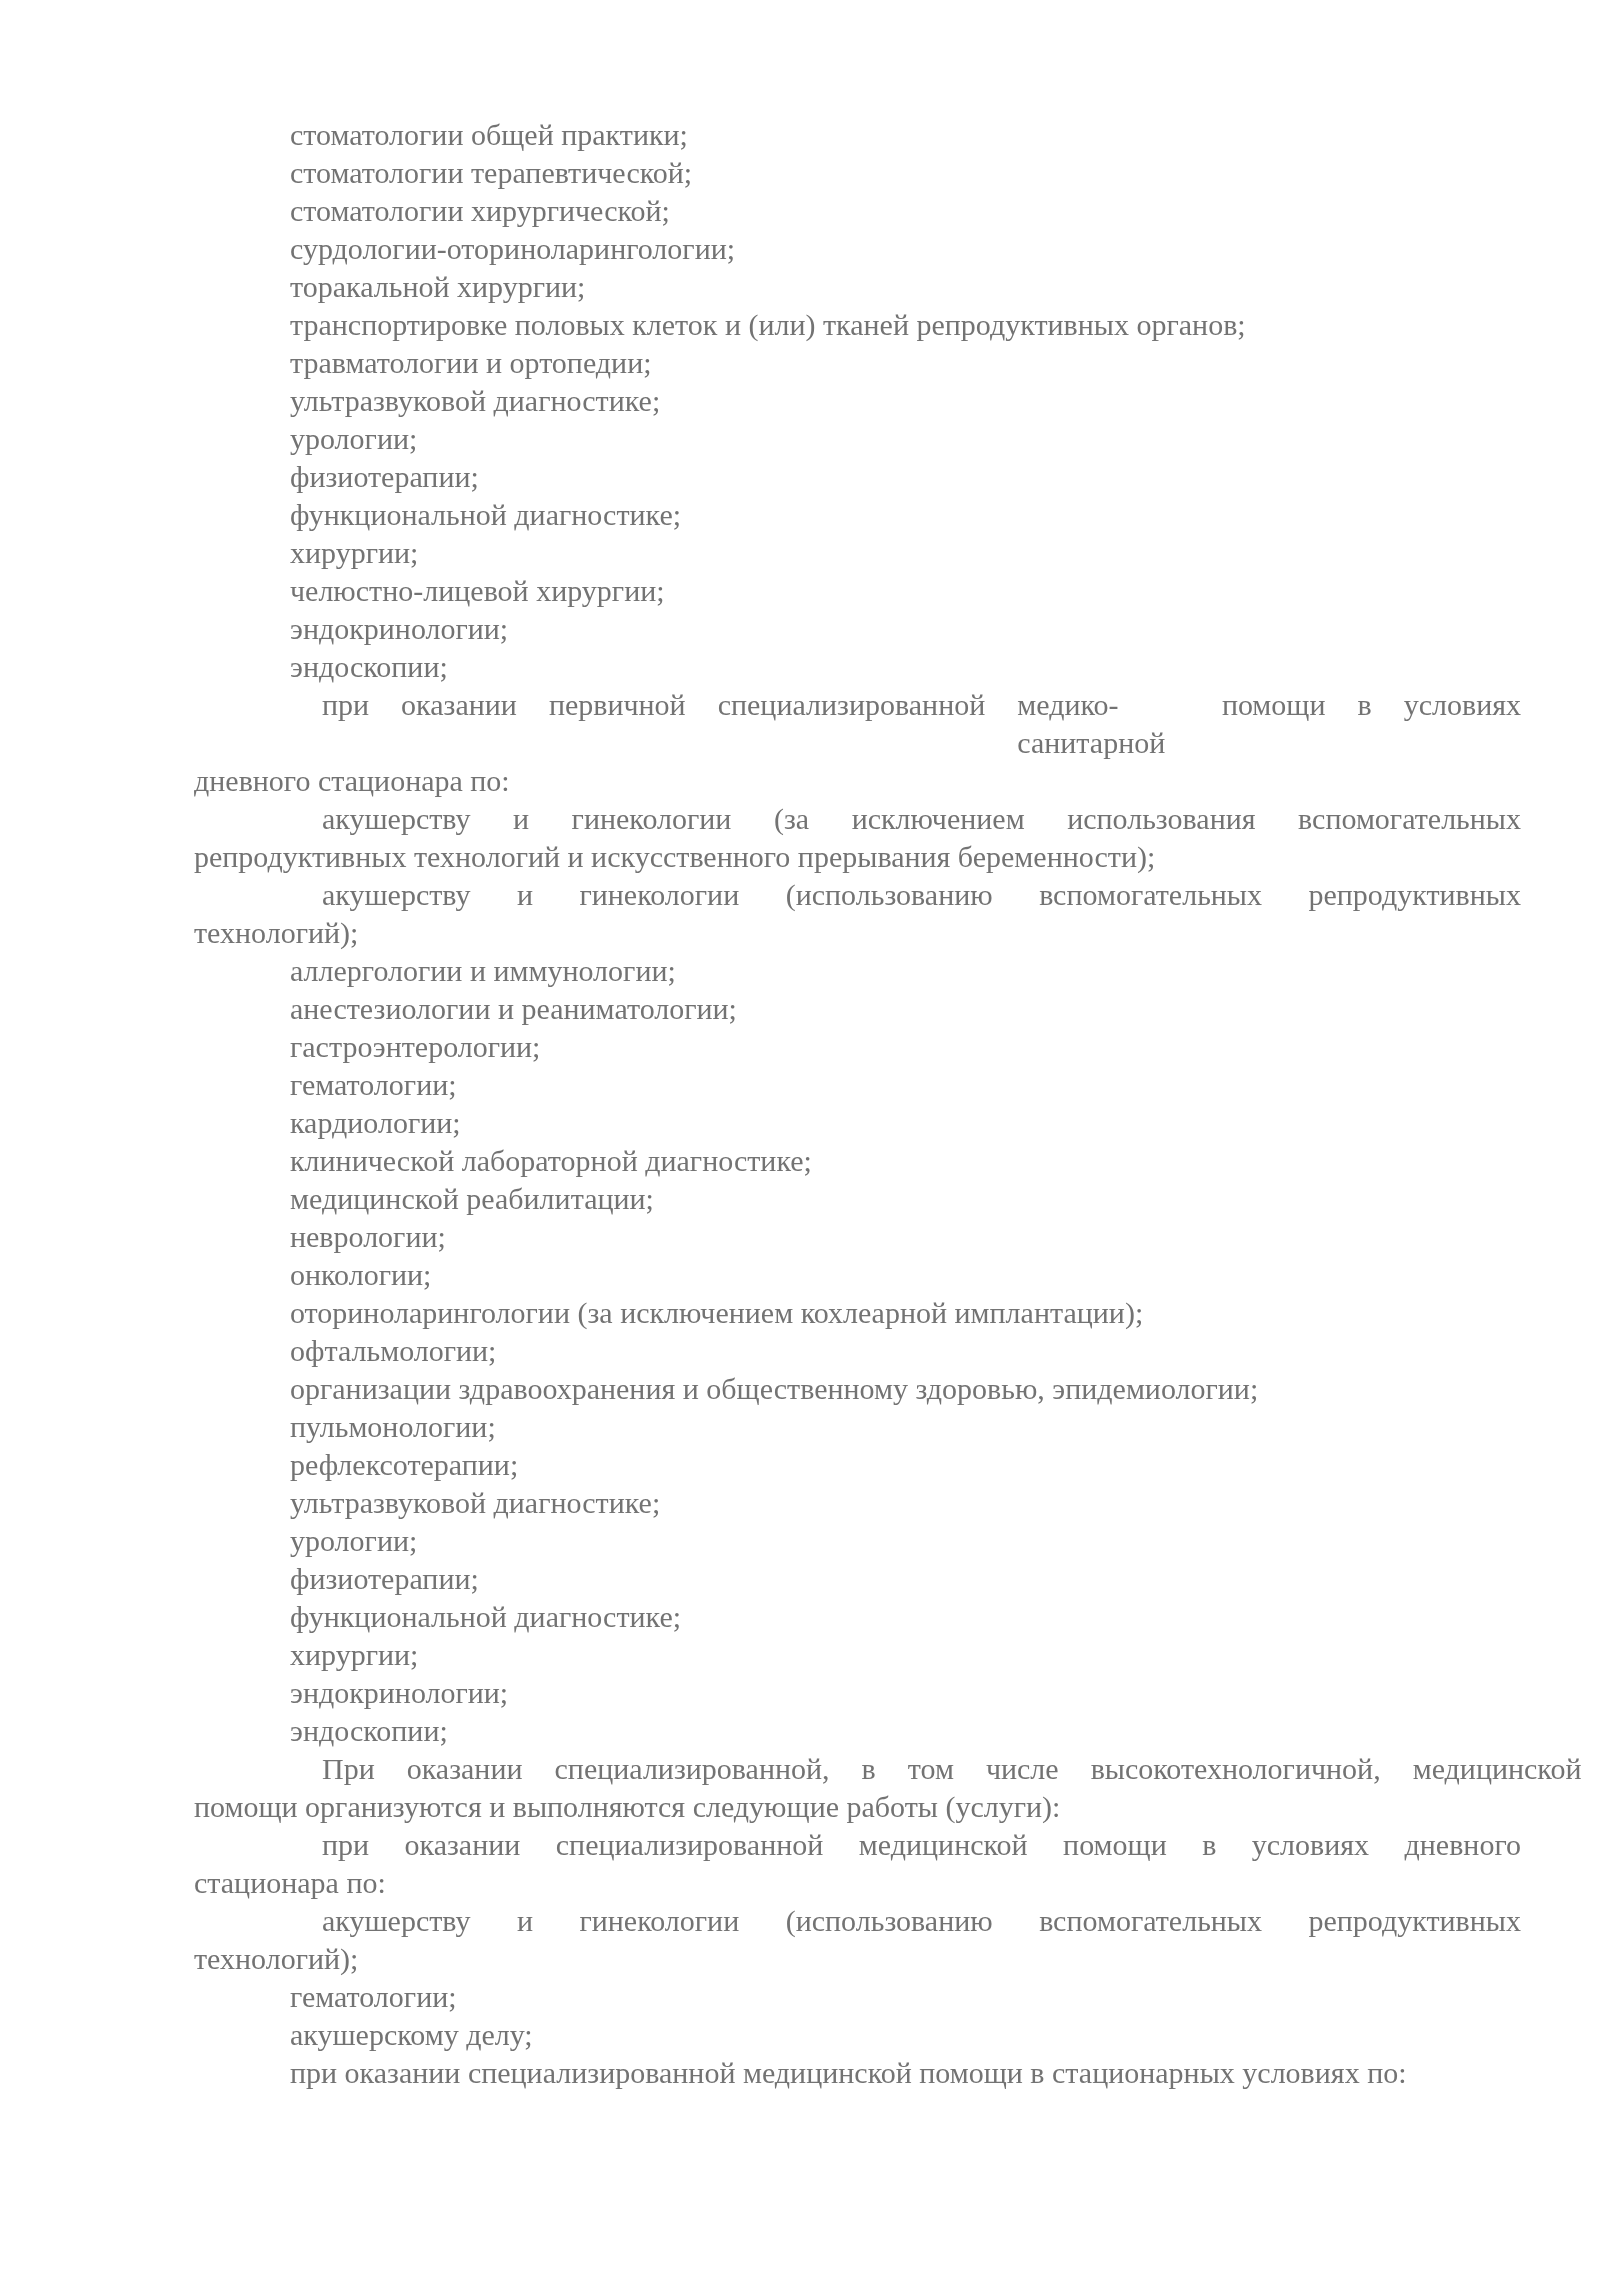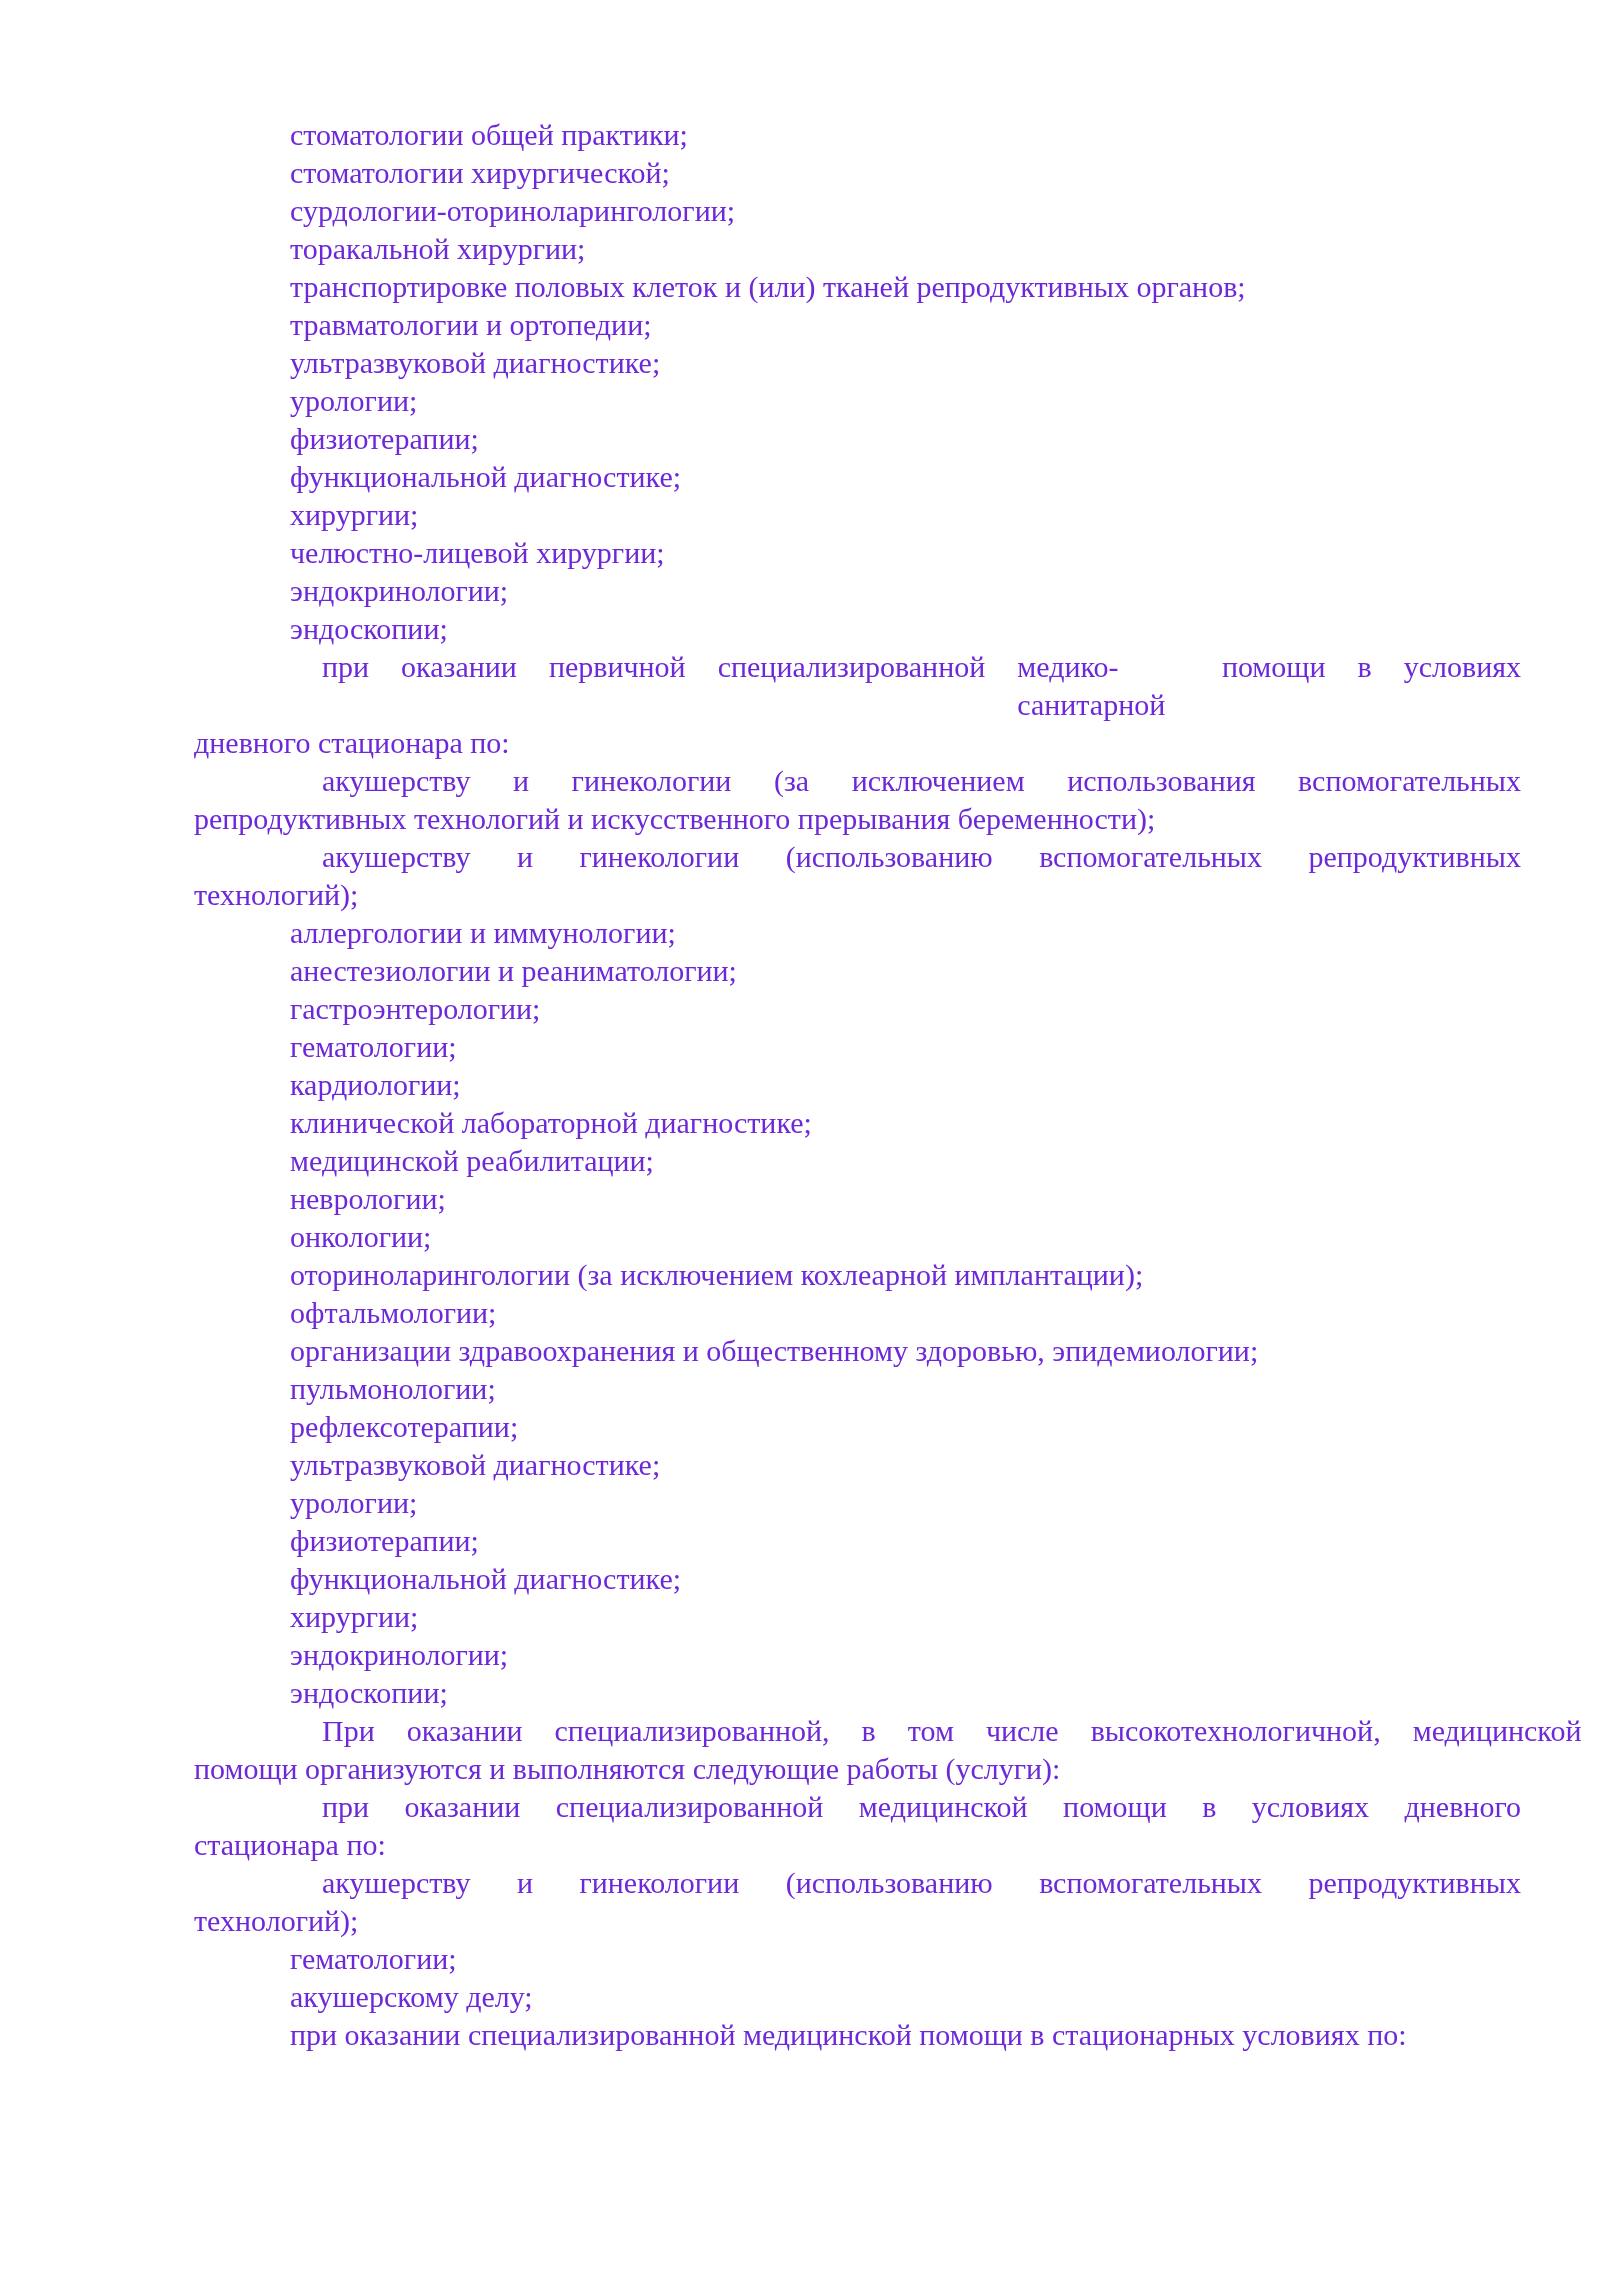--- a/index.html
+++ b/index.html
@@ -41,22 +41,23 @@
   }
   .line.justify span {
     display: inline-block;
     margin-left: 32px;
   }
 </style>
 </head>
 <body>
 
 <div class="page">
-  <div class="text-block" style="color: #6d28d9;">
+  <div class="text-block" style="color: #737373;">
       <div class="line indent">стоматологии общей практики;</div>
+      <div class="line indent">стоматологии терапевтической;</div>
       <div class="line indent">стоматологии хирургической;</div>
       <div class="line indent">сурдологии-оториноларингологии;</div>
       <div class="line indent">торакальной хирургии;</div>
       <div class="line indent">транспортировке половых клеток и (или) тканей репродуктивных органов;</div>
       <div class="line indent">травматологии и ортопедии;</div>
       <div class="line indent">ультразвуковой диагностике;</div>
       <div class="line indent">урологии;</div>
       <div class="line indent">физиотерапии;</div>
       <div class="line indent">функциональной диагностике;</div>
       <div class="line indent">хирургии;</div>

